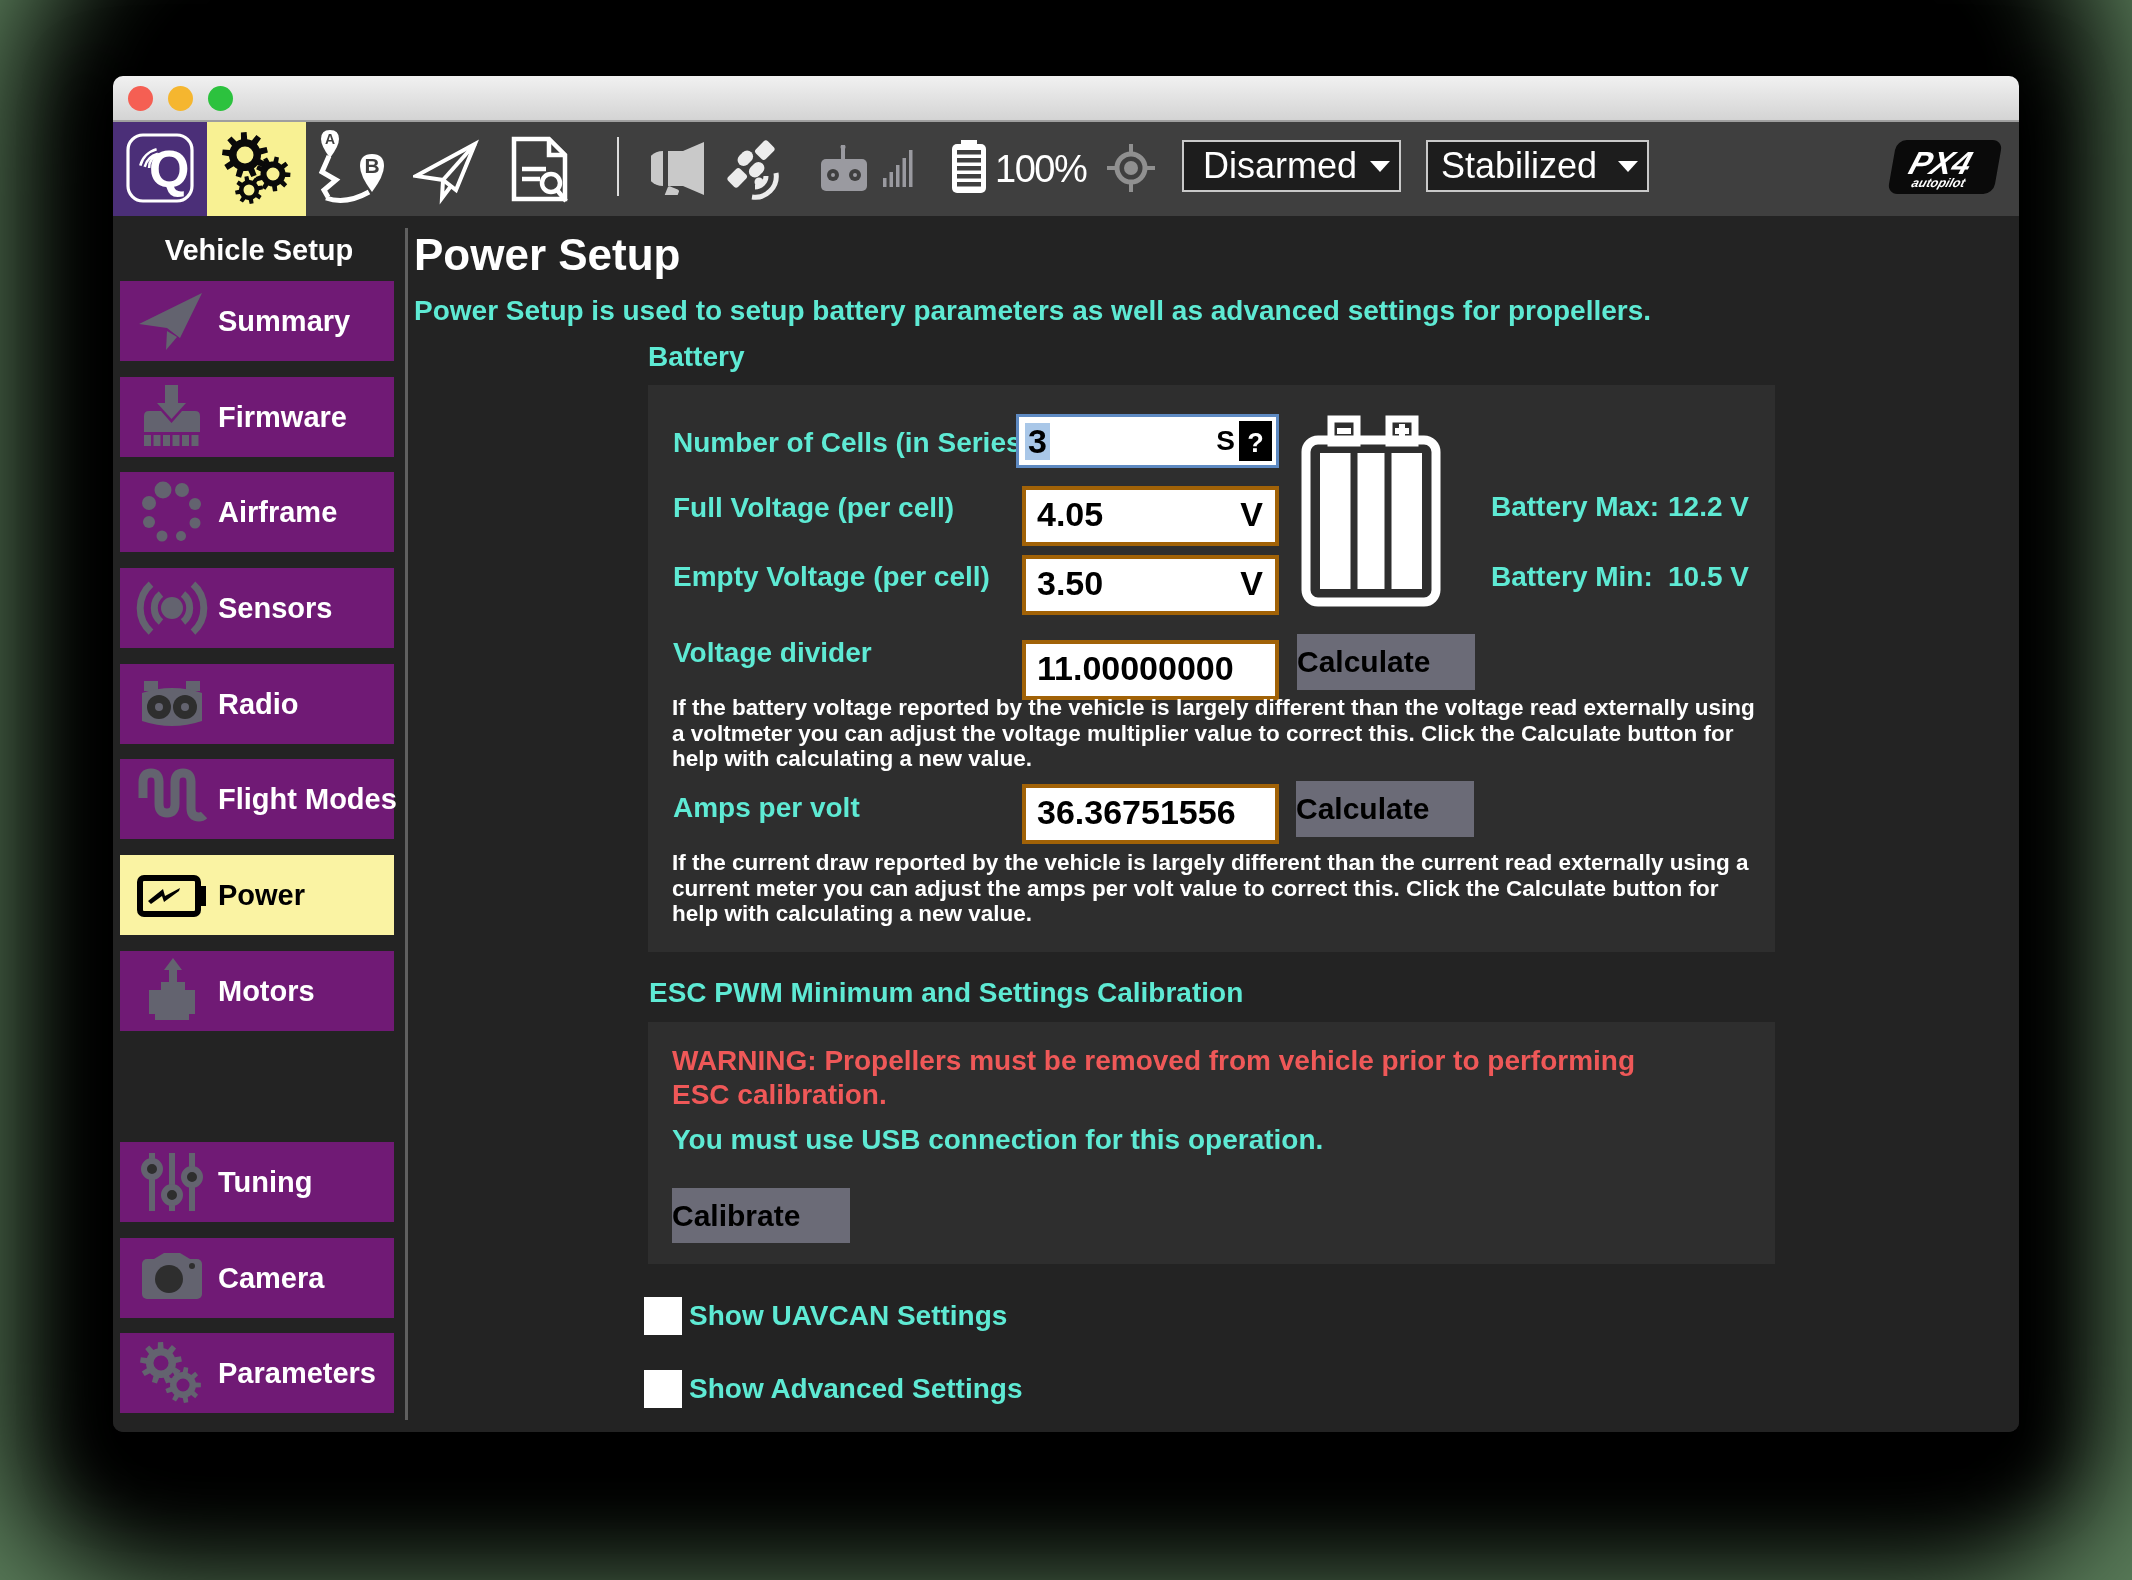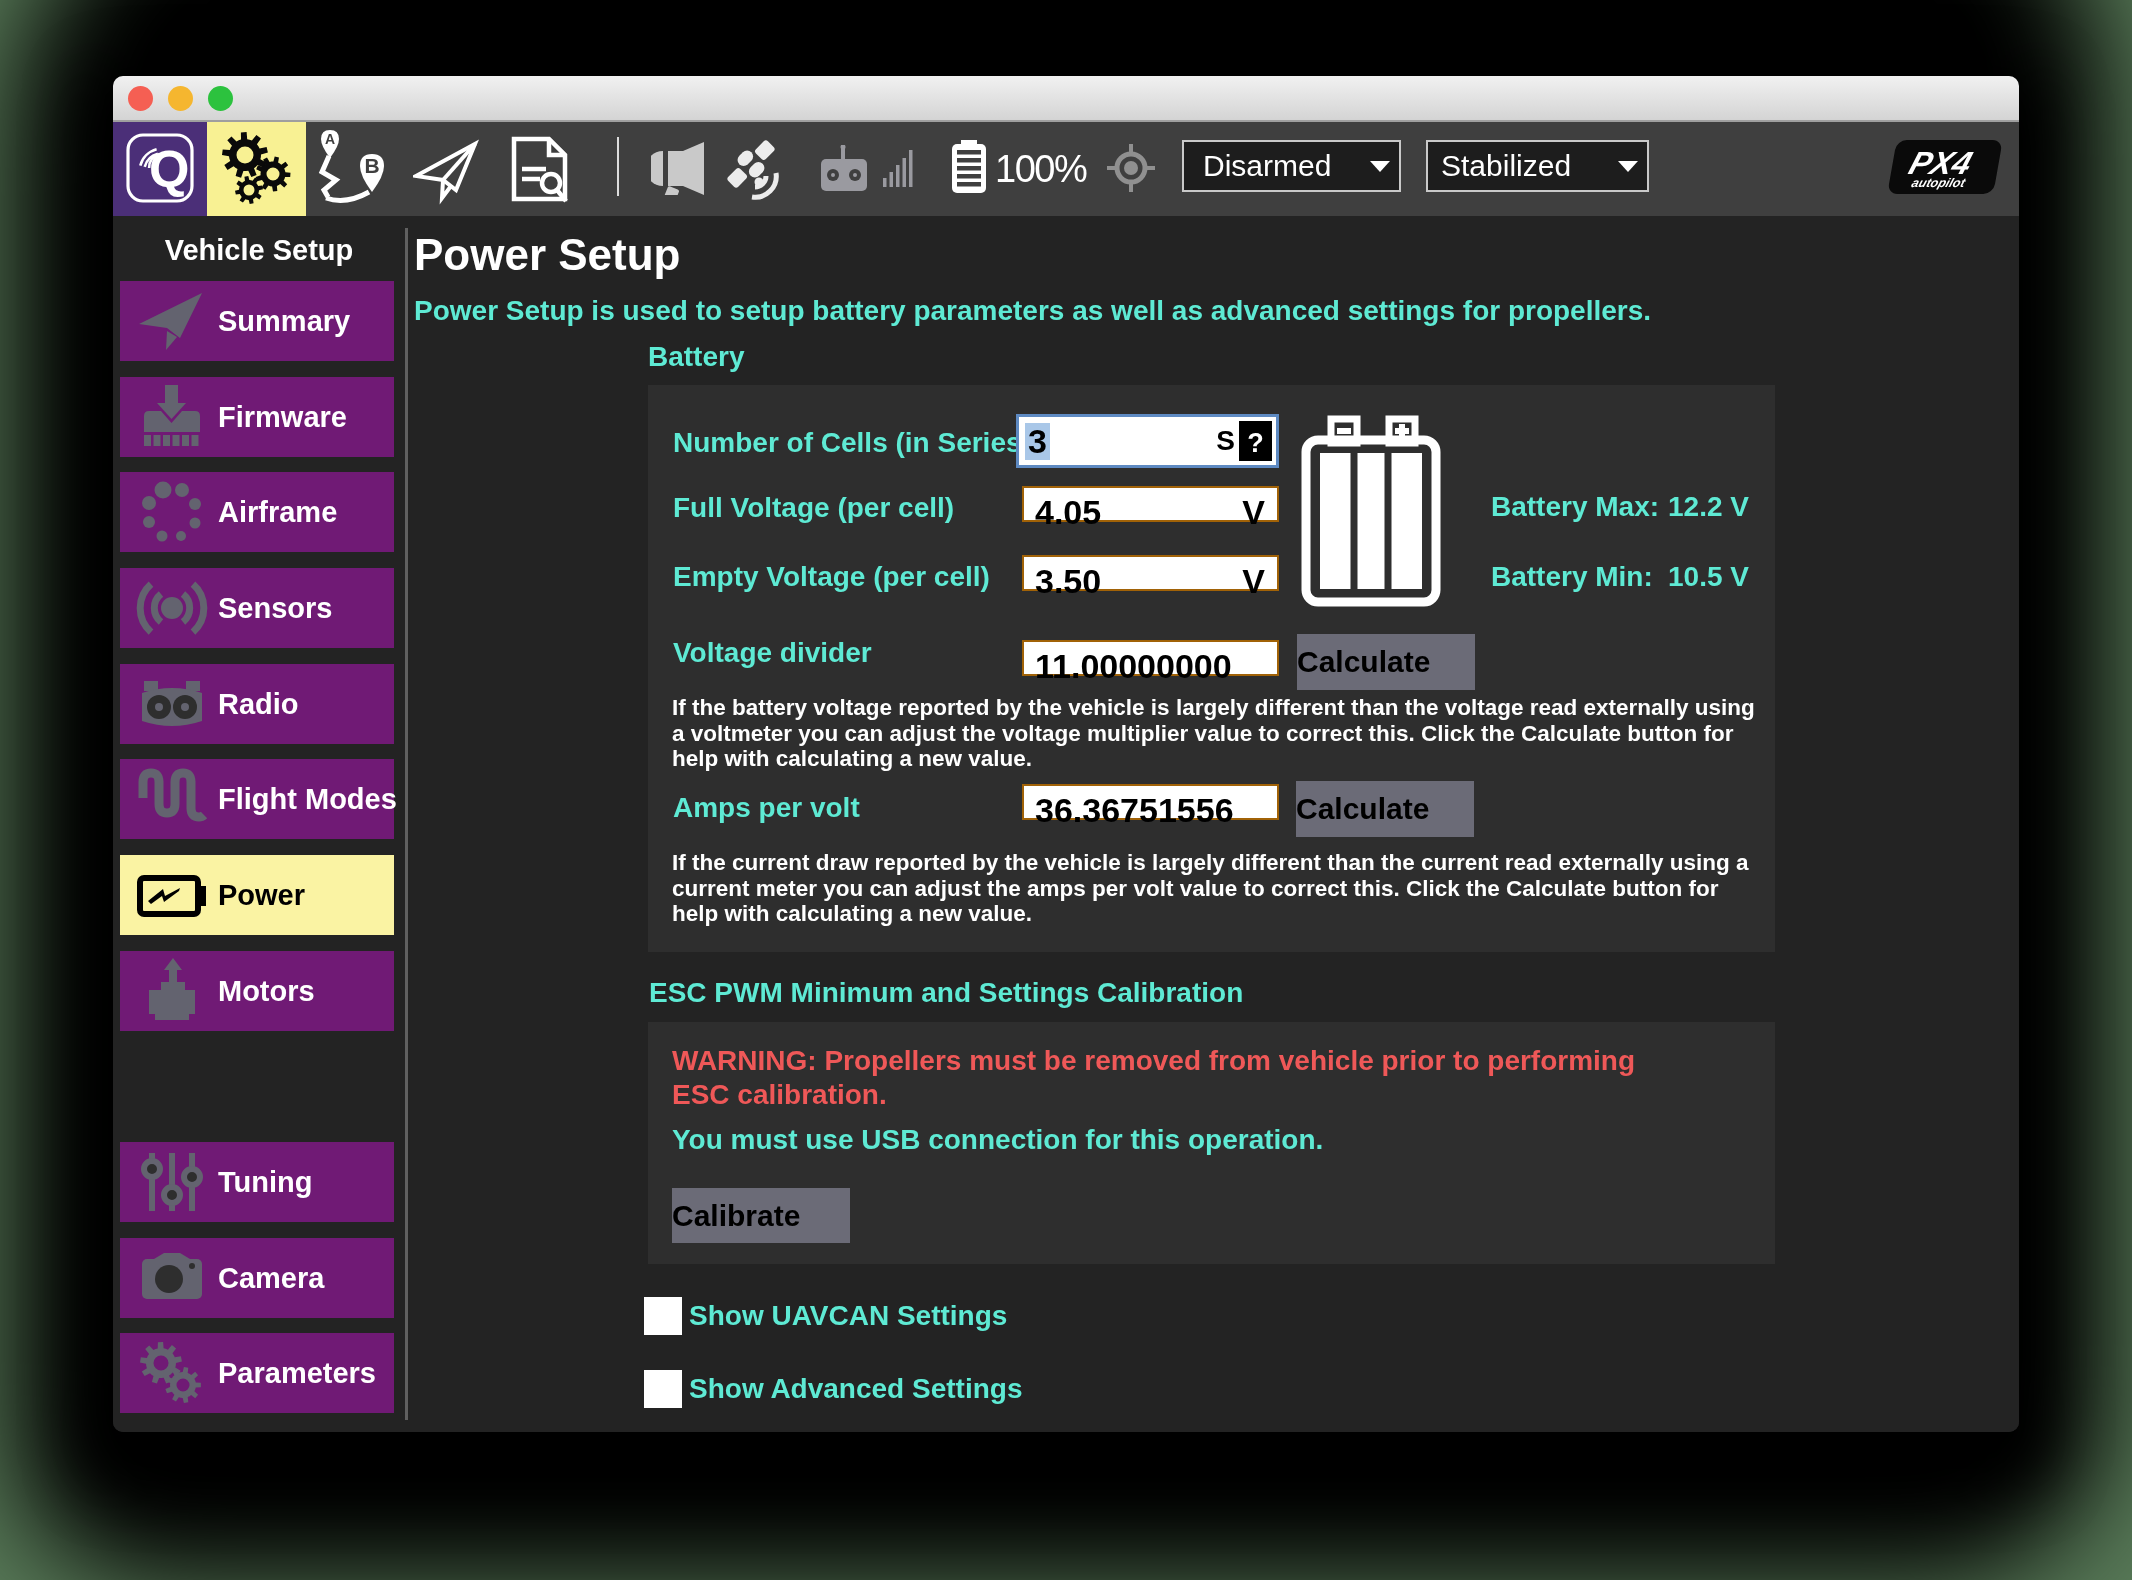--- a/index.html
+++ b/index.html
@@ -26,21 +26,21 @@
 #tl-g { left:95px; background:#2cc23e; }
 
 #toolbar { position:absolute; left:0; top:46px; width:100%; height:94px; background:#3f3f3f; }
 #qtile { position:absolute; left:0; top:0; width:94px; height:94px; background:#4b2f78; }
 #gtile { position:absolute; left:94px; top:0; width:99px; height:94px; background:#f8f193; }
 .ticon { position:absolute; }
 #tsep { position:absolute; left:504px; top:15px; width:2px; height:59px; background:#ddd; }
 #pct { position:absolute; left:882px; top:28px; color:#fff; font-size:38px; line-height:38px; letter-spacing:-1.5px; }
 .tbtn {
   position:absolute; top:18px; height:52px; border:2px solid #c9c9c9; background:#1d1d1d;
-  color:#fff; font-size:30px; line-height:48px; text-align:left;
+  color:#fff; font-size:36px; line-height:48px; text-align:left;
 }
 #btn-disarmed { left:1069px; width:219px; padding-left:19px; }
 #btn-stab { left:1313px; width:223px; padding-left:13px; }
 .tri { position:absolute; width:0; height:0; border-left:10px solid transparent; border-right:10px solid transparent; border-top:11px solid #fff; top:19px; }
 #px4 {
   position:absolute; left:1779px; top:18px; width:106px; height:54px;
   background:#0a0a0a; border-radius:10px; transform:skewX(-10deg);
 }
 
 #content { position:absolute; left:0; top:140px; width:100%; height:1216px; background:#232323;font-weight:bold; }
@@ -50,22 +50,22 @@
 .navbtn .lbl { position:absolute; left:98px; top:50%; transform:translateY(-50%); font-size:29px; white-space:nowrap; }
 .navbtn svg { position:absolute; left:16px; top:50%; transform:translateY(-50%); }
 .navbtn.active { background:#faf3a3; color:#000; }
 
 #main { position:absolute; left:301px; top:0; width:1605px; height:1216px; }
 .h1 { position:absolute; color:#fff; font-size:44px; line-height:46px; }
 .txt { position:absolute; color:#5eead4; font-size:28px; line-height:33px; }
 .small { position:absolute; color:#fff; font-size:22.5px; line-height:25.7px; }
 .panel { position:absolute; left:234px; width:1127px; background:#2e2e2e; }
 .input {
-  position:absolute; left:374px; width:257px; height:36px; background:#fff;
-  border:2px solid #a16207; color:#000; font-size:34px; line-height:48px; padding-left:11px;
+  position:absolute; left:374px; width:257px; height:60px; background:#fff;
+  border:4px solid #a16207; color:#000; font-size:34px; line-height:48px; padding-left:11px;
 }
 .vsuf { position:absolute; right:12px; top:0; color:#000; }
 .gbtn {
   position:absolute; width:178px; height:56px; background:#6b6b77; color:#000000;
   font-size:30px; text-align:left; line-height:56px;
 }
 .red { color:#ef5858; }
 .cb { position:absolute; left:230px; width:38px; height:38px; background:#fff; }
 </style>
 </head>

